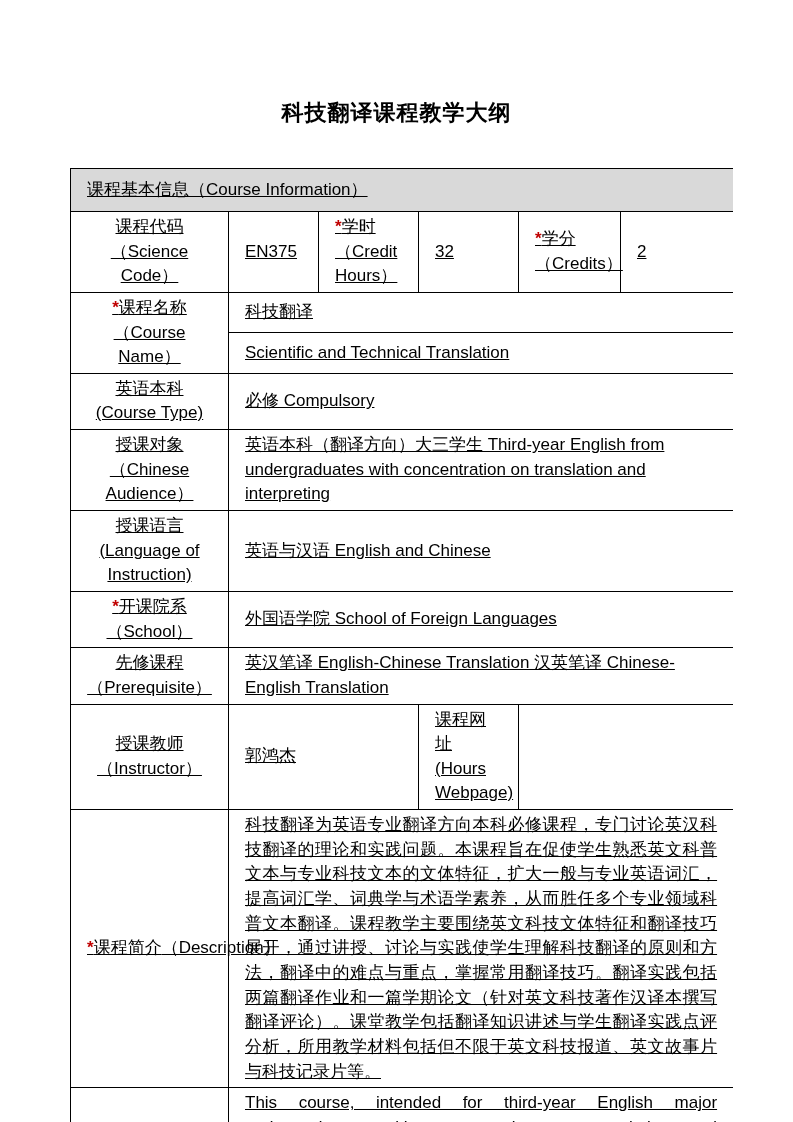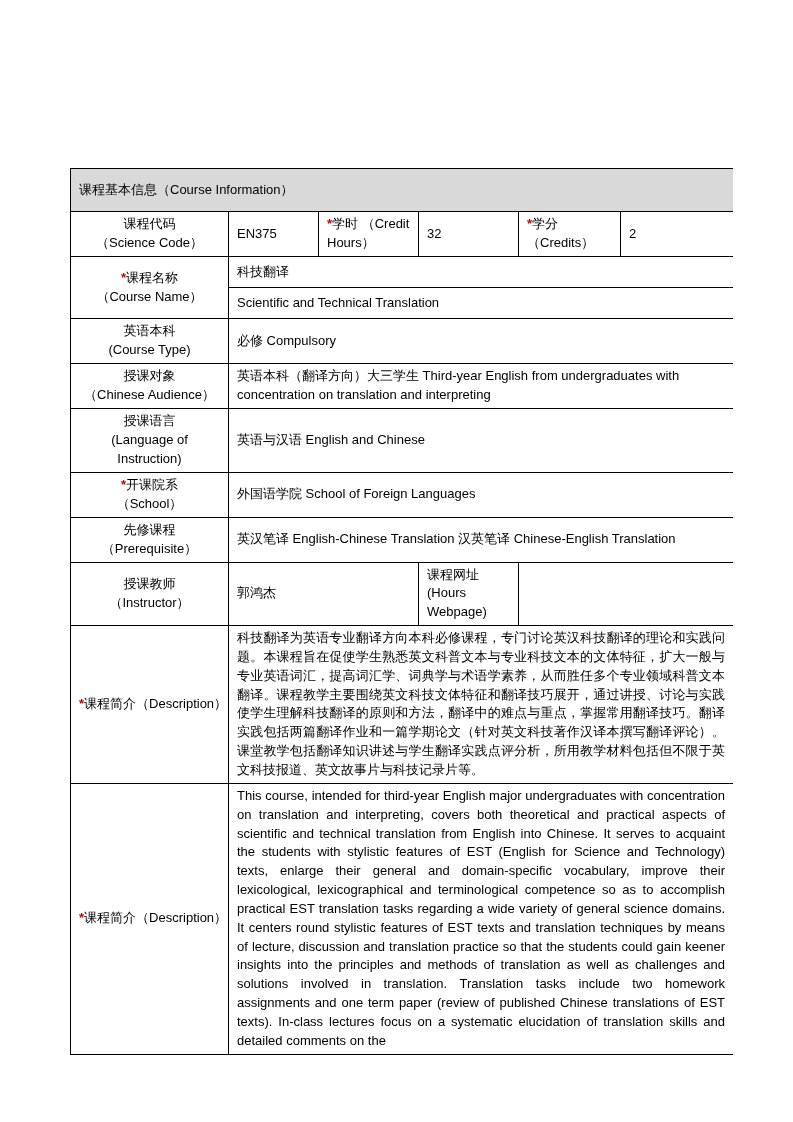--- a/index.html
+++ b/index.html
@@ -37,24 +37,25 @@
     width: 663px;
   }
   table.syllabus {
     border-collapse: collapse;
     table-layout: fixed;
     width: 663px;
     border: 1px solid #000;
   }
   table.syllabus td {
     border: 1px solid #000;
-    padding: 3px 8px;
+    padding: 3px 16px;
     vertical-align: middle;
-    font-size: 13px;
+    font-size: 17px;
     line-height: 1.45;
+    text-decoration: underline;
   }
   .hdr-row td {
     background: #d9d9d9;
     height: 36px;
     text-align: left;
     padding-left: 10px;
     font-size: 13px;
   }
   .lbl {
     text-align: center;
@@ -101,20 +102,21 @@
   .nowrap { white-space: nowrap; }
   .clip-bottom {
     overflow: hidden;
   }
 </style>
 </head>
 <body>
 
 <div class="page">
 
+  <h1 class="doc-title">科技翻译课程教学大纲</h1>
 
   <div class="table-wrap clip-bottom">
     <table class="syllabus">
       <colgroup>
         <col style="width:158px">
         <col style="width:90px">
         <col style="width:100px">
         <col style="width:100px">
         <col style="width:102px">
         <col style="width:113px">

